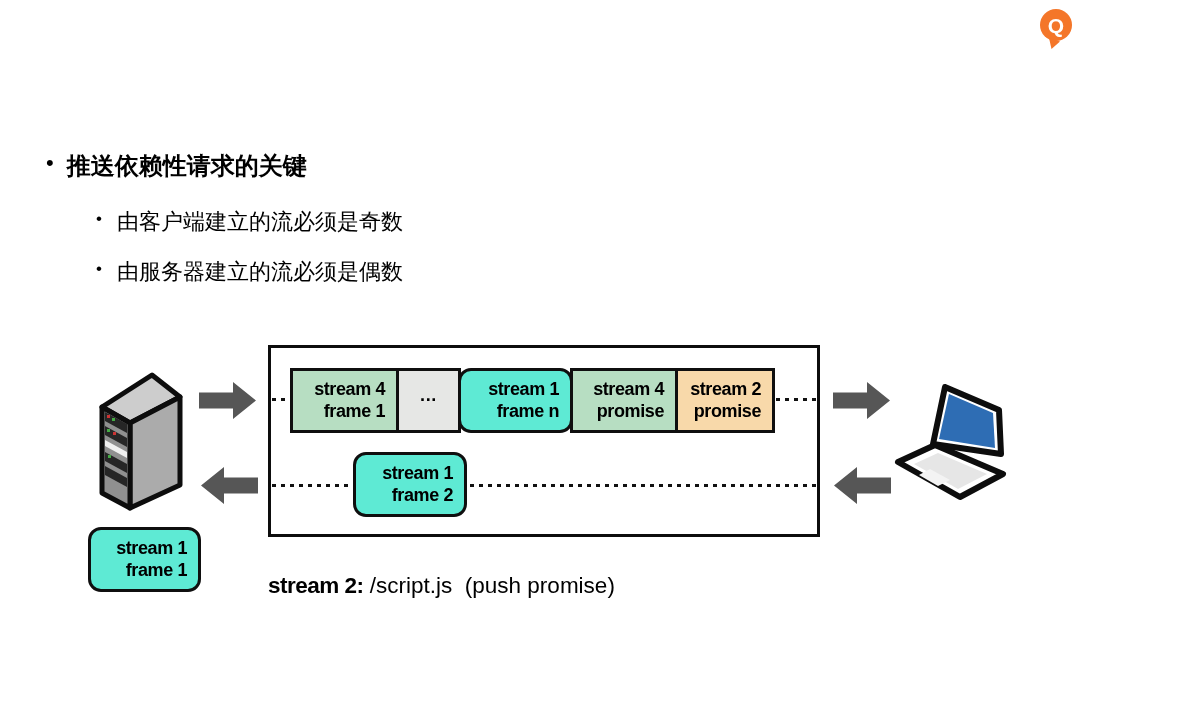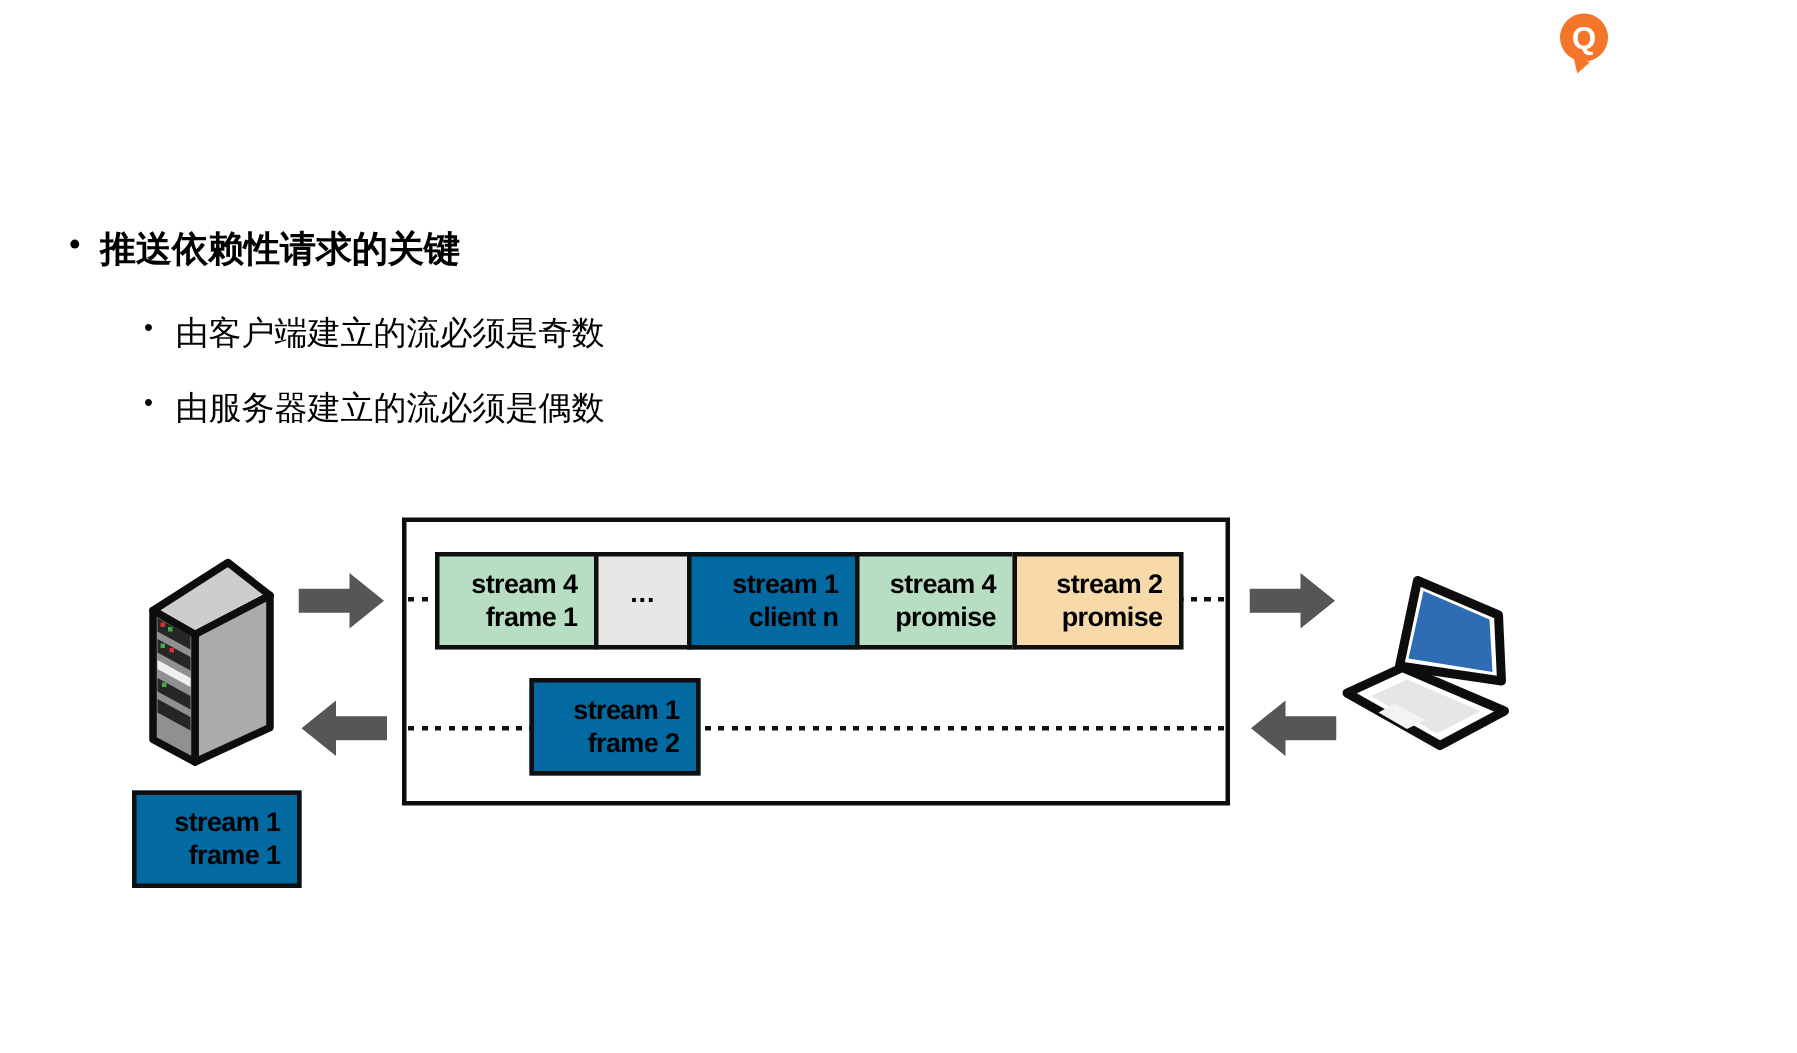--- a/index.html
+++ b/index.html
@@ -32,27 +32,27 @@
   .dot-bot{left:272px;top:484px;width:545px;}
 
   .cell{position:absolute;box-sizing:border-box;border:3px solid #0f0f0f;z-index:2;
         display:flex;flex-direction:column;justify-content:center;align-items:flex-end;
         padding-right:11px;font-size:18px;font-weight:bold;letter-spacing:-0.4px;line-height:1.2;}
   .cell .it{}
   .cell.center{align-items:center;padding-right:0;}
   .row{top:368px;height:65px;}
   .green{background:#b7dec2;justify-content:center;}
   .gray{background:#e6e7e5;}
-  .blue{background:#0369a1;}
+  .blue{background:#5eead4;border-radius:13px;}
   .orange{background:#f8d9aa;}
   .f0{left:290px;width:109px;}
   .f1{left:396px;width:65px;}
   .f2{left:458px;width:115px;}
   .f3{left:570px;width:108px;}
-  .f4{left:675px;width:114px;}
+  .f4{left:675px;width:100px;}
   .frame2{left:353px;top:452px;width:114px;height:65px;}
   .srvlabel{left:88px;top:527px;width:113px;height:65px;}
 
   .icon-abs{position:absolute;z-index:2;}
   .arrow{position:absolute;z-index:3;}
 
   
   .legend{position:absolute;left:268px;top:570px;font-size:22.5px;line-height:31px;}
   .legend .lab{font-weight:bold;letter-spacing:-0.5px;}
   .legend .desc{white-space:pre-wrap;}
@@ -92,21 +92,21 @@
 
   <div class="cell row green f0">
     <span>stream 4</span>
     <span>frame 1</span>
   </div>
   <div class="cell row gray f1 center">
     <span>···</span>
   </div>
   <div class="cell row blue f2">
     <span>stream 1</span>
-    <span>client n</span>
+    <span>frame n</span>
   </div>
   <div class="cell row green f3">
     <span>stream 4</span>
     <span class="it">promise</span>
   </div>
   <div class="cell row orange f4">
     <span>stream 2</span>
     <span class="it">promise</span>
   </div>
 
@@ -169,15 +169,16 @@
         <polygon points="0,10.5 34,10.5 34,0 57,18.5 34,37 34,26.5 0,26.5" fill="#565656"></polygon>
       </svg>
   </div>
   <div class="arrow" style="left:834px;top:467px;">
     <svg width="57" height="37" viewBox="0 0 57 37">
         <polygon points="57,10.5 23,10.5 23,0 0,18.5 23,37 23,26.5 57,26.5" fill="#565656"></polygon>
       </svg>
   </div>
 
   <div class="legend">
+    <div><span class="lab">stream 2:</span><span class="desc"> /script.js  (push promise)</span></div>
   </div>
 
 </div>
 
 </body></html>

